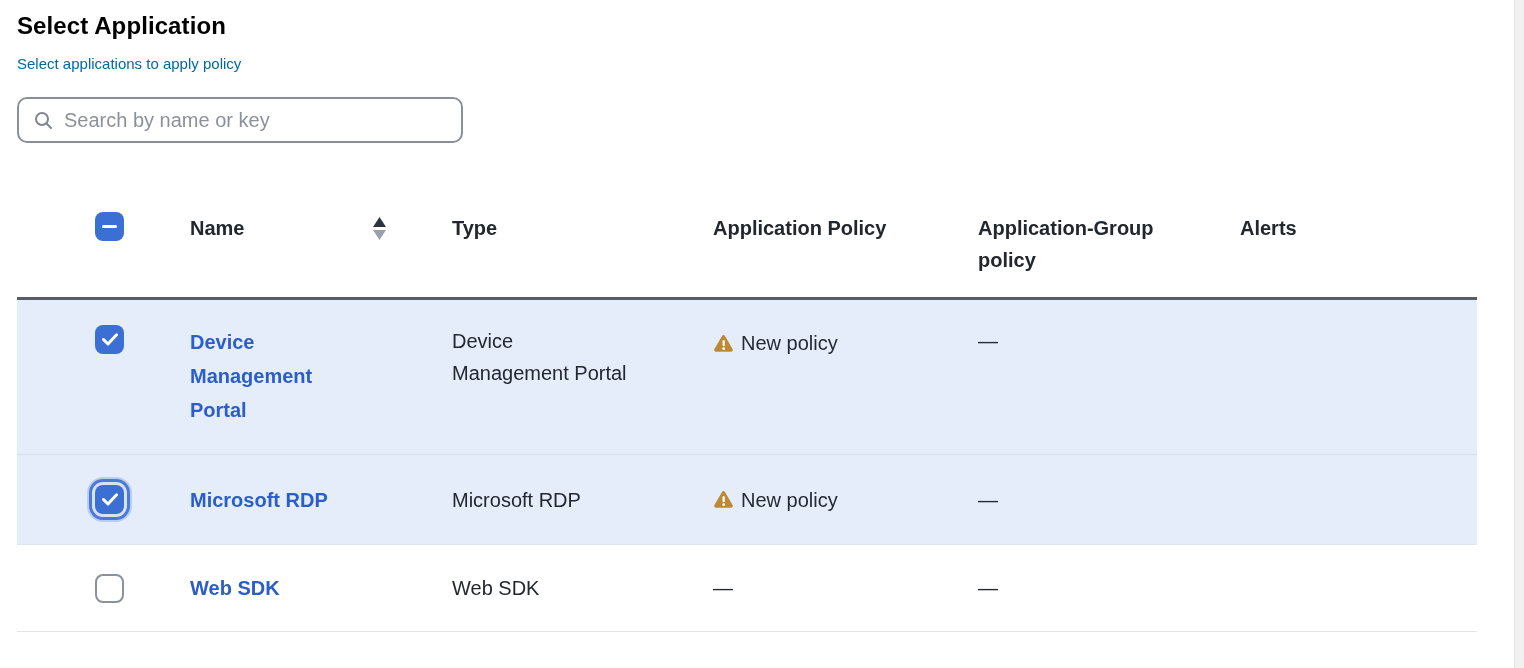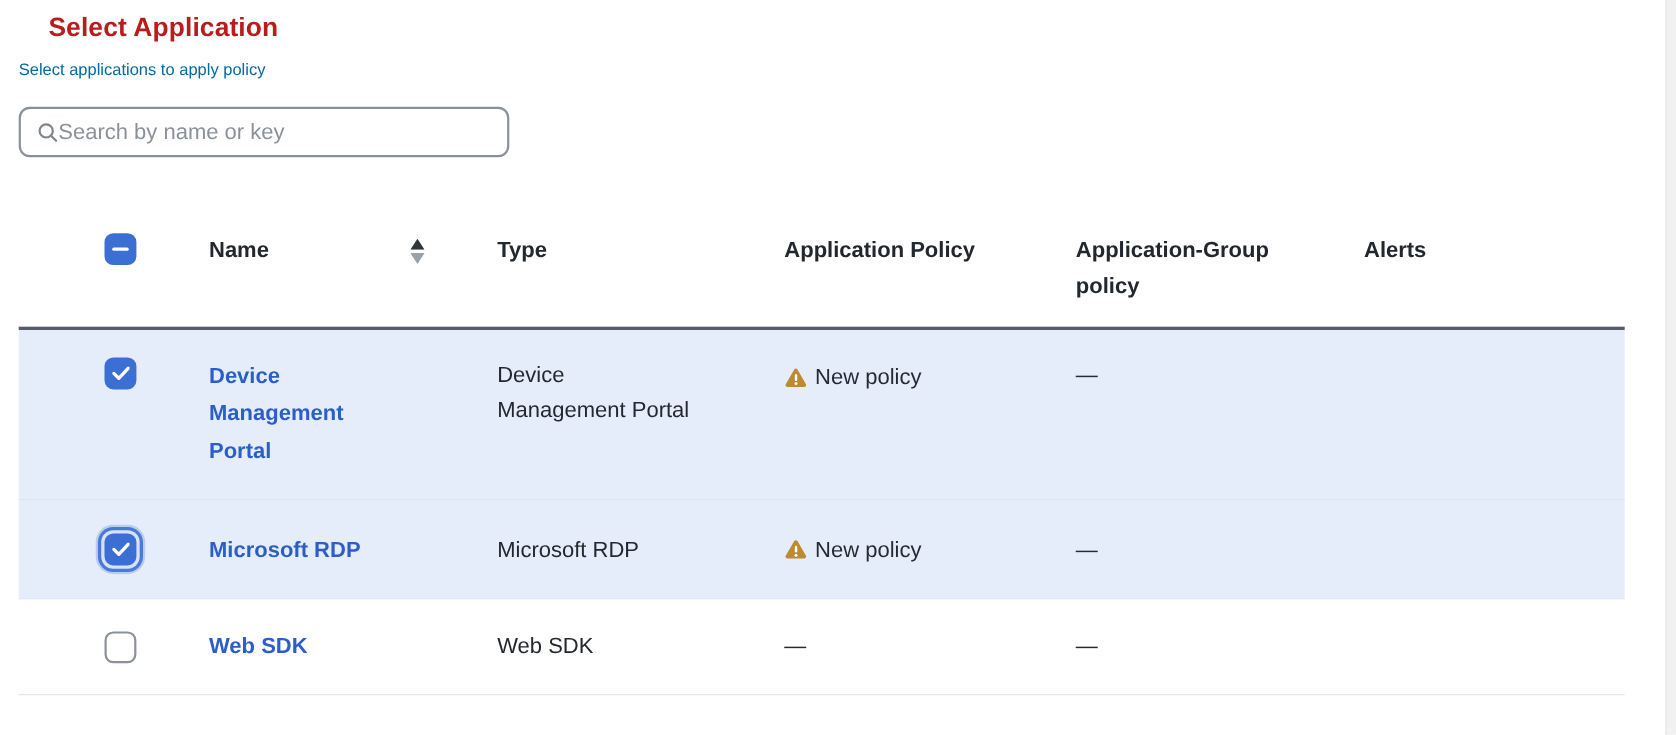--- a/index.html
+++ b/index.html
@@ -8,32 +8,32 @@
 
   .right-strip {
     position: absolute; top: 0; right: 0; width: 10px; height: 668px;
     background: #f1f1f2; border-left: 1px solid #e4e4e6;
   }
 
   .content { padding: 12px 0 0 17px; width: 1477px; }
 
   
   .title-row { display: flex; align-items: center; gap: 20px; }
-  .page-title { font-size: 24px; font-weight: 700; color: #b91c1c; letter-spacing: 0.1px; margin-left: 27px; }
+  .page-title { font-size: 24px; font-weight: 700; color: #000000; letter-spacing: 0.1px; }
   .badge {
     background: #e4e4e7; color: #33383f; font-size: 17px; font-weight: 700;
     padding: 8px 19px; border-radius: 19px; line-height: 20px; white-space: nowrap;
   }
   .subtitle { margin-top: 15px; font-size: 15px; color: #0369a1; }
 
   
   .controls { margin-top: 25px; display: flex; align-items: center; }
   .search-box {
     width: 446px; height: 46px; border: 2px solid #8a9099; border-radius: 10px;
-    display: flex; align-items: center; padding: 0 16px 0 15px; background: #fff;
+    display: flex; align-items: center; padding: 0 16px 0 15px; gap: 11px; background: #fff;
   }
   .search-box input {
     border: none; outline: none; flex: 1; font-family: "Liberation Sans", sans-serif;
     font-size: 20px; color: #1d222a; background: transparent;
   }
   .search-box input::placeholder { color: #8b919b; }
   .eos { display: flex; align-items: center; gap: 15px; margin-left: 31px; cursor: pointer; }
   .eos-label { font-size: 20px; color: #15191f; }
 
   

